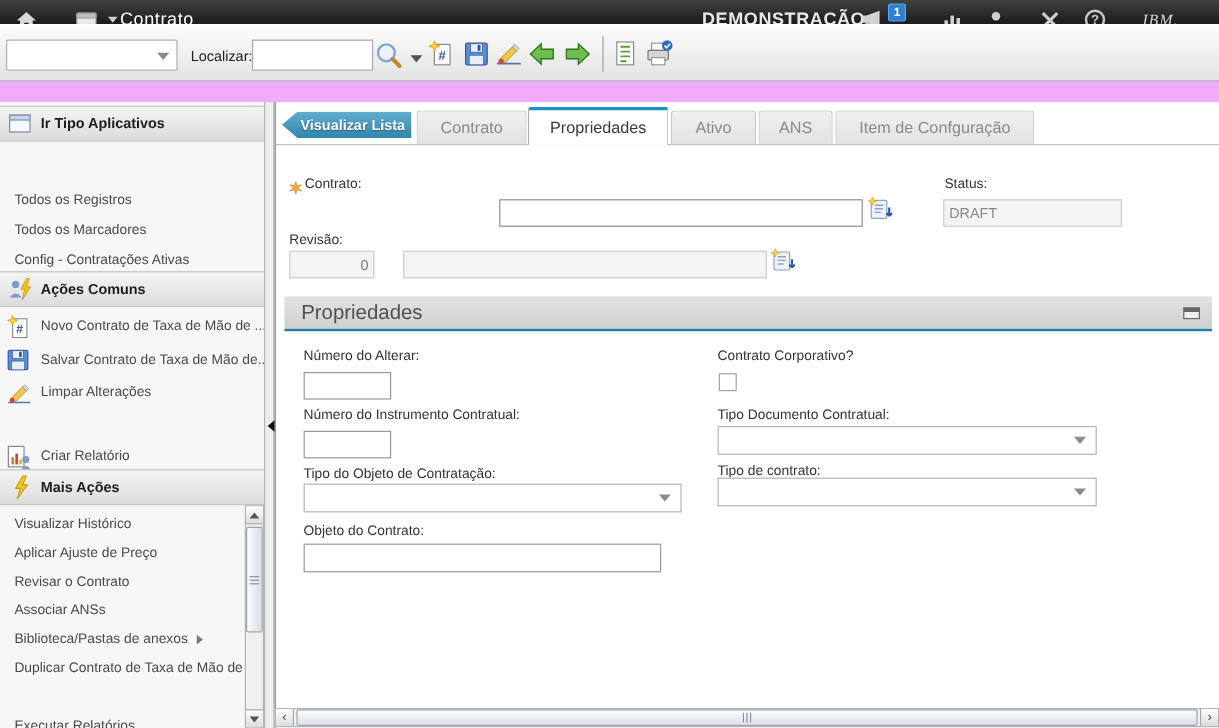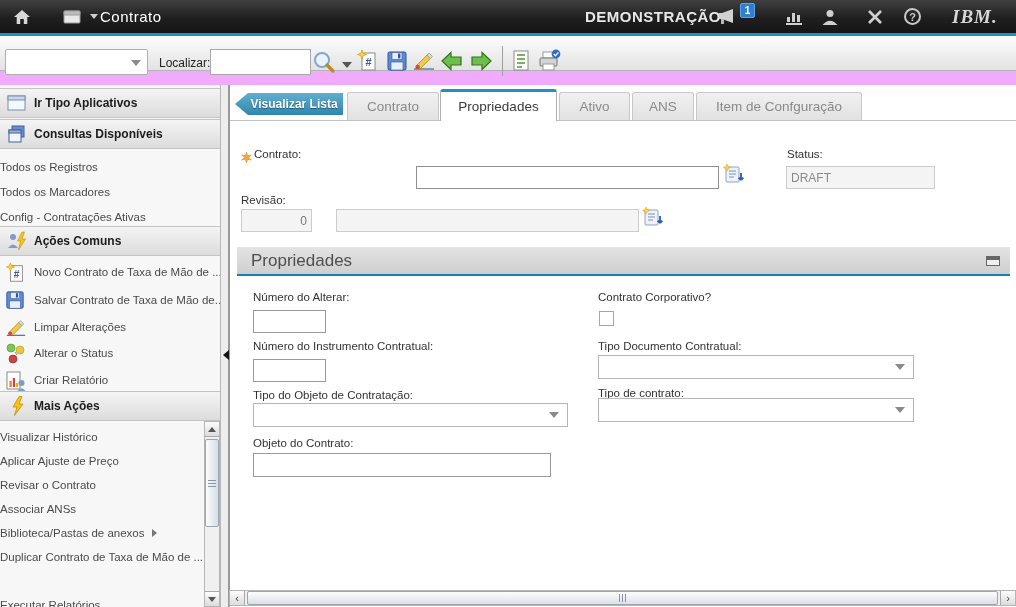--- a/index.html
+++ b/index.html
@@ -11,25 +11,25 @@
     background:linear-gradient(#404040,#1f1f1f 55%,#151515); }
   .topbar-accent { position:absolute; left:0; top:33px; width:1016px; height:3px; background:#1b91c7; }
   .tb-item { position:absolute; top:0; height:33px; display:flex; align-items:center; }
   .app-title { left:100px; color:#fff; font-size:15px; letter-spacing:.5px; }
   .env-label { left:585px; color:#e8e8e8; font-size:15px; font-weight:bold; letter-spacing:.5px; }
   .badge { position:absolute; left:740px; top:3px; min-width:15px; height:15px; background:#2e7fd0;
     border:1px solid #5ea4e8; border-radius:2px; color:#fff; font-size:10px; font-weight:bold;
     display:flex; align-items:center; justify-content:center; padding:0 2px; }
   .help-circle { width:17px; height:17px; border:2px solid #c9c9c9; border-radius:50%;
     color:#c9c9c9; font-size:11px; font-weight:bold; display:flex; align-items:center; justify-content:center; }
-  .ibm-logo { color:#d6d6d6; font-size:19px; font-weight:bold; font-style:italic; letter-spacing:1px;
+  .ibm-logo { color:#d6d6d6; font-size:13px; font-weight:normal; font-style:italic; letter-spacing:1px;
     font-family:"Liberation Serif", serif; }
 
   
-  .toolbar { position:absolute; left:0; top:36px; width:1016px; height:35px;
+  .toolbar { position:absolute; left:0; top:20px; width:1016px; height:48px;
     background:linear-gradient(#fdfdfd,#ededed 60%,#e3e3e3); border-bottom:1px solid #b5b5b5; }
   .combo { position:absolute; background:#fff; border:1px solid #b0b0b0; border-radius:2px; }
   .combo .arr { position:absolute; right:6px; top:50%; margin-top:-2px; width:0; height:0;
     border-left:5px solid transparent; border-right:5px solid transparent; border-top:6px solid #8a8a8a; }
   .tb-label { position:absolute; font-size:12px; color:#222; }
   .tb-input { position:absolute; background:#fff; border:1px solid #a8a8a8; font-size:12px; padding:0 4px; }
   .tool-btn { position:absolute; width:26px; height:26px; display:flex; align-items:center; justify-content:center; cursor:pointer; }
   .tool-sep { position:absolute; width:1px; background:#9f9f9f; }
   .mini-caret { width:0; height:0; border-left:5px solid transparent; border-right:5px solid transparent; border-top:6px solid #555; }
 
@@ -39,21 +39,21 @@
     border-left:1px solid #b7b7b7; border-right:1px solid #999; }
   .collapse-handle { position:absolute; left:1px; top:262px; width:7px; height:16px;
     display:flex; align-items:center; justify-content:center; cursor:pointer; }
   .collapse-handle .tri { width:0; height:0; border-top:5px solid transparent; border-bottom:5px solid transparent; border-right:6px solid #111; }
   .side-header { position:absolute; left:0; width:220px; height:30px;
     background:linear-gradient(#f4f4f4,#dcdcdc); border-top:1px solid #c4c4c4; border-bottom:1px solid #c4c4c4;
     display:flex; align-items:center; cursor:pointer; }
   .side-header .hicon { width:22px; height:20px; margin-left:6px; flex:none; }
   .side-header .htext { font-size:12px; font-weight:bold; color:#1c1c1c; margin-left:6px; white-space:nowrap; }
   .side-item { position:absolute; left:0; width:205px; height:24px; display:flex; align-items:center;
-    font-size:11.5px; color:#4a4a4a; cursor:pointer; white-space:nowrap; }
+    font-size:11.5px; color:#4a4a4a; padding-left:12px; cursor:pointer; white-space:nowrap; }
   .side-action { position:absolute; left:0; width:220px; height:26px; display:flex; align-items:center;
     font-size:11.5px; color:#4a4a4a; cursor:pointer; white-space:nowrap; }
   .side-action .aicon { width:22px; height:20px; margin-left:5px; margin-right:7px; flex:none; }
   .submenu-arrow { width:0; height:0; border-top:4px solid transparent; border-bottom:4px solid transparent;
     border-left:5px solid #777; margin-left:8px; }
 
   
   .vsb { position:absolute; left:204px; top:336px; width:16px; height:186px; background:#f0f0f0; border:1px solid #b5b5b5; }
   .vsb-btn { position:absolute; left:0; width:14px; height:15px; background:linear-gradient(#fdfdfd,#dcdcdc);
     border-bottom:1px solid #aaa; display:flex; align-items:center; justify-content:center; cursor:pointer; }
@@ -237,30 +237,20 @@
     <div class="side-header" style="top:3px;">
       <span class="hicon">
         <svg width="22" height="20" viewBox="0 0 22 20">
           <rect x="2" y="3" width="17" height="14" fill="#f4f8ff" stroke="#7a8eae"></rect>
           <rect x="2" y="3" width="17" height="4" fill="#c7d6ec" stroke="#7a8eae"></rect>
         </svg>
       </span>
       <span class="htext">Ir Tipo Aplicativos</span>
     </div>
 
-    <div class="side-header" style="top:34px;">
-      <span class="hicon">
-        <svg width="22" height="20" viewBox="0 0 22 20">
-          <rect x="6" y="2" width="12" height="11" fill="#6d8fc9" stroke="#42619c"></rect>
-          <rect x="3" y="6" width="12" height="12" fill="#f0f4fb" stroke="#42619c"></rect>
-          <rect x="3" y="6" width="12" height="3" fill="#9ab2d8" stroke="#42619c"></rect>
-        </svg>
-      </span>
-      <span class="htext">Consultas Disponíveis</span>
-    </div>
 
     <div class="side-item" style="top:70px;">Todos os Registros</div>
     <div class="side-item" style="top:95px;">Todos os Marcadores</div>
     <div class="side-item" style="top:120px;">Config - Contratações Ativas</div>
 
     <div class="side-header" style="top:141px;">
       <span class="hicon">
         <svg width="22" height="20" viewBox="0 0 22 20">
           <circle cx="7" cy="6" r="3" fill="#7d9cc6"></circle>
           <path d="M2 17 Q7 10 12 17 Z" fill="#7d9cc6"></path>
@@ -294,31 +284,20 @@
     <div class="side-action" style="top:229px;">
       <span class="aicon">
         <svg width="22" height="22" viewBox="0 0 24 24">
           <line x1="2" y1="20" x2="22" y2="20" stroke="#5577aa" stroke-width="1.4"></line>
           <path d="M5 16 L15 6 L18.5 9.5 L8.5 19.5 Z" fill="#f2c84b" stroke="#b08c20" stroke-width=".8"></path>
           <path d="M15 6 L18.5 9.5 L20.5 7.5 L17 4 Z" fill="#d9d9d9" stroke="#999" stroke-width=".8"></path>
           <circle cx="5.6" cy="18" r="2.2" fill="#cc4a3f"></circle>
         </svg>
       </span>
       <span>Limpar Alterações</span>
-    </div>
-    <div class="side-action" style="top:255px;">
-      <span class="aicon">
-        <svg width="22" height="22" viewBox="0 0 22 22">
-          <circle cx="6" cy="5" r="4" fill="#7dc855" stroke="#4e8f2e" stroke-width=".6"></circle>
-          <circle cx="15" cy="7" r="4" fill="#e7c93f" stroke="#b3941c" stroke-width=".6"></circle>
-          <circle cx="8" cy="16" r="4" fill="#cc4444" stroke="#8f2525" stroke-width=".6"></circle>
-          <path d="M10 9 L12 12" stroke="#888" stroke-width="1"></path>
-        </svg>
-      </span>
-      <span>Alterar o Status</span>
     </div>
     <div class="side-action" style="top:282px;">
       <span class="aicon">
         <svg width="22" height="22" viewBox="0 0 22 22">
           <rect x="2" y="2" width="13" height="17" fill="#fff" stroke="#8a8a8a"></rect>
           <rect x="4.5" y="11" width="2.2" height="6" fill="#e07b2a"></rect>
           <rect x="7.8" y="8" width="2.2" height="9" fill="#cc4444"></rect>
           <rect x="11" y="13" width="2.2" height="4" fill="#e0b12a"></rect>
           <circle cx="16.5" cy="13" r="3" fill="#7d9cc6"></circle>
           <path d="M12.5 21 Q16.5 15.5 20.5 21 Z" fill="#7d9cc6"></path>

